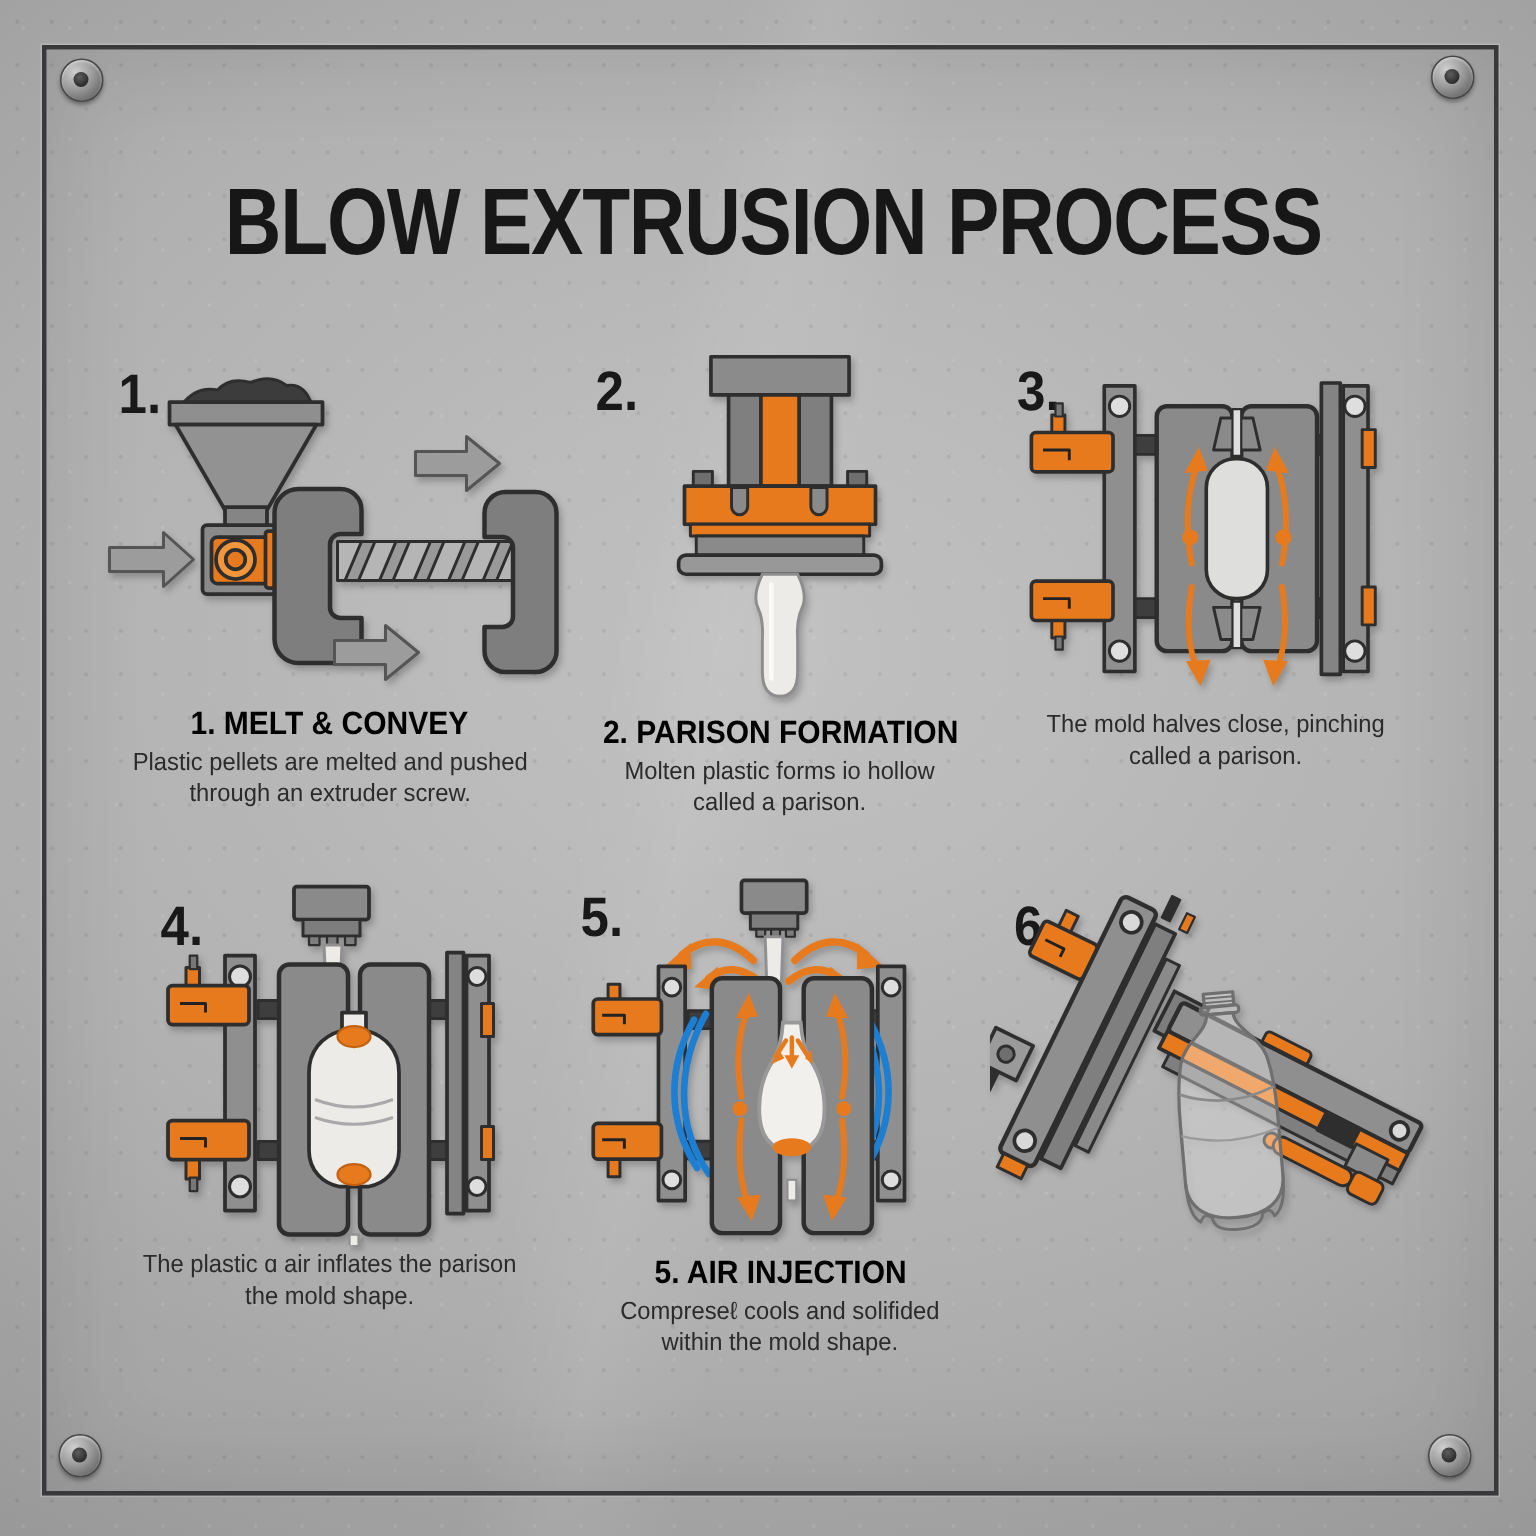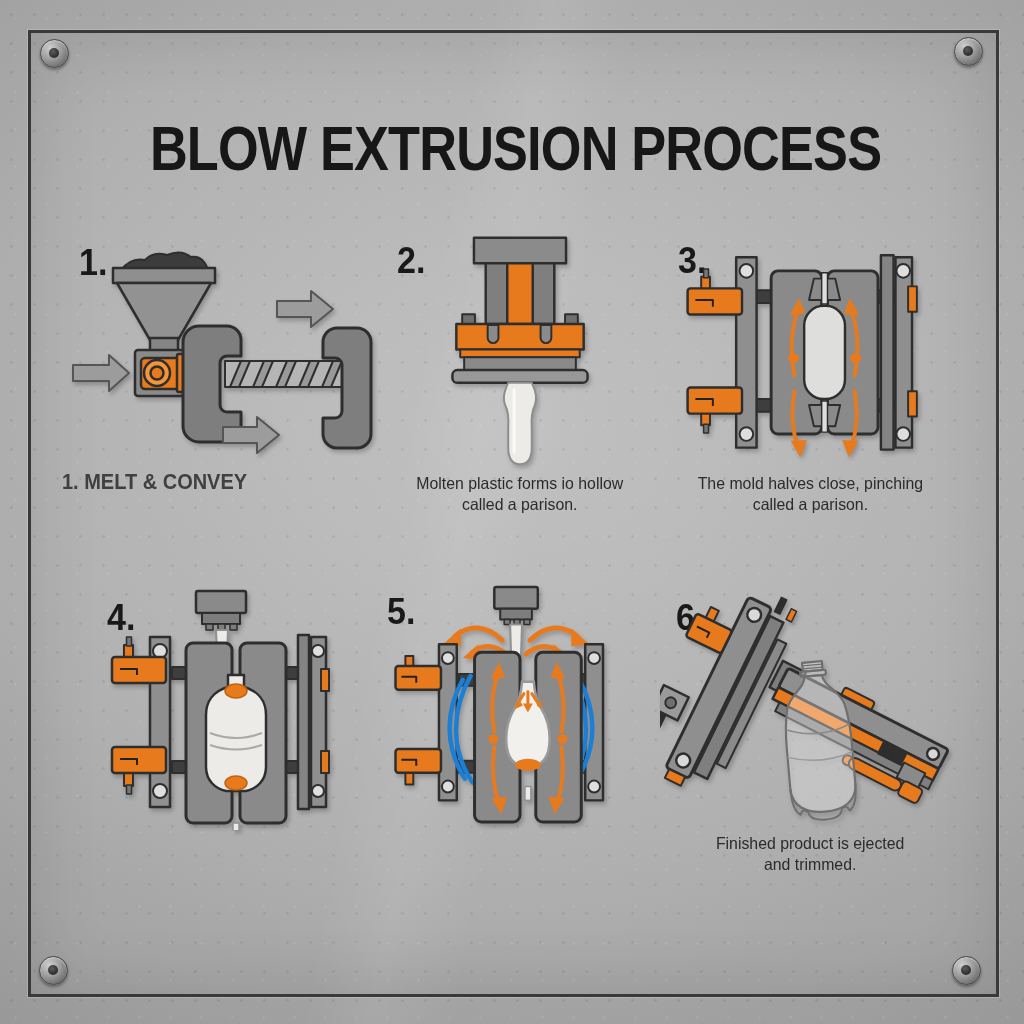--- a/index.html
+++ b/index.html
@@ -37,21 +37,21 @@
   }
   .title .squeeze{display:inline-block;transform:scaleX(0.83);transform-origin:center;}
   .cell{position:absolute;}
   .stepnum{
     position:absolute;font-size:37px;font-weight:bold;color:#191919;line-height:1;
     transform:scaleX(0.92);transform-origin:left top;
   }
   .illus{display:flex;justify-content:center;align-items:flex-end;}
   .illus svg{filter:drop-shadow(2px 3px 2px rgba(0,0,0,0.22));}
   .heading{
-    font-weight:bold;font-size:21.5px;color:#404040;margin-top:6px;white-space:nowrap;
+    text-align:center;font-weight:bold;font-size:21.5px;color:#000000;margin-top:6px;white-space:nowrap;
   }
   .heading .squeeze{display:inline-block;transform:scaleX(0.93);transform-origin:center;}
   .desc{
     text-align:center;font-size:16.5px;line-height:21px;color:#2b2b2b;margin-top:3px;white-space:nowrap;
   }
   .desc .squeeze{display:inline-block;transform:scaleX(0.96);transform-origin:center;}
 </style>
 </head>
 <body>
 
@@ -89,20 +89,21 @@
         <path d="M272,94 h20 a14,14 0 0 1 14,14 v92 a14,14 0 0 1 -14,14 h-20 a14,14 0 0 1 -14,-14 v-16 h12 a7,7 0 0 0 7,-7 v-46 a7,7 0 0 0 -7,-7 h-12 v-16 a14,14 0 0 1 14,-14 z" fill="#7e7e7e" stroke-width="3"></path>
       </g>
       <g stroke="#555555" stroke-width="2" stroke-linejoin="round" fill="#9c9c9c">
         <polygon points="8,131 44,131 44,121 64,139 44,157 44,147 8,147"></polygon>
         <polygon points="212,67 246,67 246,57 268,75 246,93 246,83 212,83"></polygon>
         <polygon points="158,193 192,193 192,183 214,201 192,219 192,209 158,209"></polygon>
       </g>
     </svg>
   </div>
   <div class="heading"><span class="squeeze">1. MELT &amp; CONVEY</span></div>
+  <div class="desc"><span class="squeeze"><span>Plastic pellets are melted and pushed</span><br><span>through an extruder screw.</span></span></div>
 </div>
 
 <div class="cell" style="left:375px;top:230px;width:290px;">
   <div class="stepnum" style="left:22px;top:12px;">2.</div>
   <div class="illus" style="height:240px;">
     <svg width="250" height="240" viewBox="0 0 250 245">
       <g stroke="#2e2e2e" stroke-width="2.5" stroke-linejoin="round">
         <rect x="78" y="8" width="94" height="26" fill="#8b8b8b"></rect>
         <rect x="90" y="34" width="22" height="62" fill="#7f7f7f"></rect>
         <rect x="138" y="34" width="22" height="62" fill="#7f7f7f"></rect>
@@ -113,20 +114,21 @@
         <path d="M92,97 h11 v13 a5.5,5.5 0 0 1 -11,0 z" fill="#8a8a8a" stroke-width="2"></path>
         <path d="M146,97 h11 v13 a5.5,5.5 0 0 1 -11,0 z" fill="#8a8a8a" stroke-width="2"></path>
         <rect x="64" y="122" width="122" height="8" fill="#E87A1E" stroke-width="2"></rect>
         <rect x="68" y="130" width="114" height="13" fill="#8a8a8a" stroke-width="2"></rect>
         <rect x="56" y="143" width="138" height="13" rx="5" fill="#989898"></rect>
       </g>
       <path d="M113,156 Q106,170 110,179 Q114,187 113,202 L113,222 Q113,239 125,239 Q137,239 137,222 L137,202 Q136,187 140,179 Q144,170 137,156 Z" fill="#edebe7" stroke="#8d8d8d" stroke-width="2"></path>
       <path d="M119,163 L119,227" stroke="rgba(255,255,255,0.75)" stroke-width="3" fill="none" stroke-linecap="round"></path>
     </svg>
   </div>
+  <div class="heading"><span class="squeeze">2. PARISON FORMATION</span></div>
   <div class="desc"><span class="squeeze"><span>Molten plastic forms io hollow</span><br><span>called a parison.</span></span></div>
 </div>
 
 <div class="cell" style="left:660px;top:230px;width:300px;">
   <div class="stepnum" style="left:18px;top:12px;">3.</div>
   <div class="illus" style="height:240px;">
     <svg width="260" height="238" viewBox="0 0 260 245">
       <g stroke="#2e2e2e" stroke-width="2" stroke-linejoin="round">
         <rect x="72" y="60" width="24" height="13" fill="#3e3e3e"></rect>
         <rect x="72" y="172" width="24" height="13" fill="#3e3e3e"></rect>
@@ -220,20 +222,21 @@
         <rect x="150" y="58" width="46" height="180" rx="7" fill="#8a8a8a" stroke-width="3"></rect>
         <path d="M138,90 h16 v12 c14,4 22,14 22,28 v52 c0,14 -10,22 -20,24 h-20 c-10,-2 -20,-10 -20,-24 v-52 c0,-14 8,-24 22,-28 z" fill="#ecebe7" stroke-width="2.5"></path>
         <ellipse cx="146" cy="106" rx="11" ry="7" fill="#E87A1E" stroke="#c2620f" stroke-width="1.5"></ellipse>
         <ellipse cx="146" cy="198" rx="11" ry="7" fill="#E87A1E" stroke="#c2620f" stroke-width="1.5"></ellipse>
         <path d="M120,148 q26,10 52,0" stroke="#a9a9a9" stroke-width="2" fill="none"></path>
         <path d="M120,160 q26,9 52,0" stroke="#a9a9a9" stroke-width="2" fill="none"></path>
         <rect x="143" y="238" width="6" height="8" fill="#ecebe7" stroke="#909090" stroke-width="1.5"></rect>
       </g>
     </svg>
   </div>
+  <div class="desc"><span class="squeeze"><span>The plastic ɑ air inflates the parison</span><br><span>the mold shape.</span></span></div>
 </div>
 
 <div class="cell" style="left:375px;top:583px;width:290px;">
   <div class="stepnum" style="left:12px;top:10px;">5.</div>
   <div class="illus" style="height:247px;">
     <svg width="260" height="247" viewBox="0 0 260 250">
       <g stroke="#2e2e2e" stroke-width="2" stroke-linejoin="round">
         <rect x="104" y="4" width="44" height="22" rx="2" fill="#8a8a8a" stroke-width="2.5"></rect>
         <rect x="110" y="26" width="32" height="11" fill="#7d7d7d"></rect>
         <rect x="114" y="37" width="6" height="5" fill="#7d7d7d" stroke-width="1.5"></rect>
@@ -307,20 +310,22 @@
       <g fill="#E87A1E">
         <polygon points="109,80 100,97 115,96"></polygon>
         <polygon points="167,80 176,97 161,96"></polygon>
         <polygon points="111,234 101,218 117,216"></polygon>
         <polygon points="165,234 175,218 159,216"></polygon>
         <circle cx="103" cy="158" r="5"></circle>
         <circle cx="173" cy="158" r="5"></circle>
       </g>
     </svg>
   </div>
+  <div class="heading"><span class="squeeze">5. AIR INJECTION</span></div>
+  <div class="desc"><span class="squeeze"><span>Compreseℓ cools and solifided</span><br><span>within the mold shape.</span></span></div>
 </div>
 
 <div class="cell" style="left:650px;top:583px;width:320px;">
   <div class="stepnum" style="left:26px;top:16px;">6.</div>
   <div class="illus" style="height:247px;">
     <svg width="300" height="247" viewBox="0 0 300 250">
 
       <g transform="translate(88,14) rotate(26)" stroke="#2e2e2e" stroke-width="2.5" stroke-linejoin="round">
         <rect x="30" y="-14" width="6" height="16" fill="#2e2e2e" stroke-width="1.5"></rect>
         <rect x="44" y="-8" width="6" height="12" fill="#E87A1E" stroke-width="1.5"></rect>
@@ -362,14 +367,13 @@
         <rect x="-10" y="0" width="20" height="9"></rect>
         <path d="M-10,3 h20 M-10,6 h20" fill="none" stroke-width="1.3"></path>
         <rect x="-13" y="9" width="26" height="5" rx="2"></rect>
         <path d="M-9,14 C-9,25 -25,31 -29,45 C-32,57 -33,70 -33,86 L-33,126 C-33,144 -19,152 0,152 C19,152 33,144 33,126 L33,86 C33,70 32,57 29,45 C25,31 9,25 9,14 Z"></path>
         <path d="M-32,66 q32,13 64,0" fill="none" stroke="#8a8a8a" stroke-width="1.8"></path>
         <path d="M-33,94 q33,11 66,0" fill="none" stroke="#9a9a9a" stroke-width="1.5"></path>
         <path d="M-33,126 q0,22 8,27 q3,-7 8,-2 q1,9 17,9 q16,0 17,-9 q5,-5 8,2 q8,-5 8,-27" fill="none" stroke-width="2"></path>
       </g>
     </svg>
   </div>
-  <div class="desc"><span class="squeeze"><span>Finished product is ejected</span><br><span>and trimmed.</span></span></div>
 </div>
 
 </body></html>

